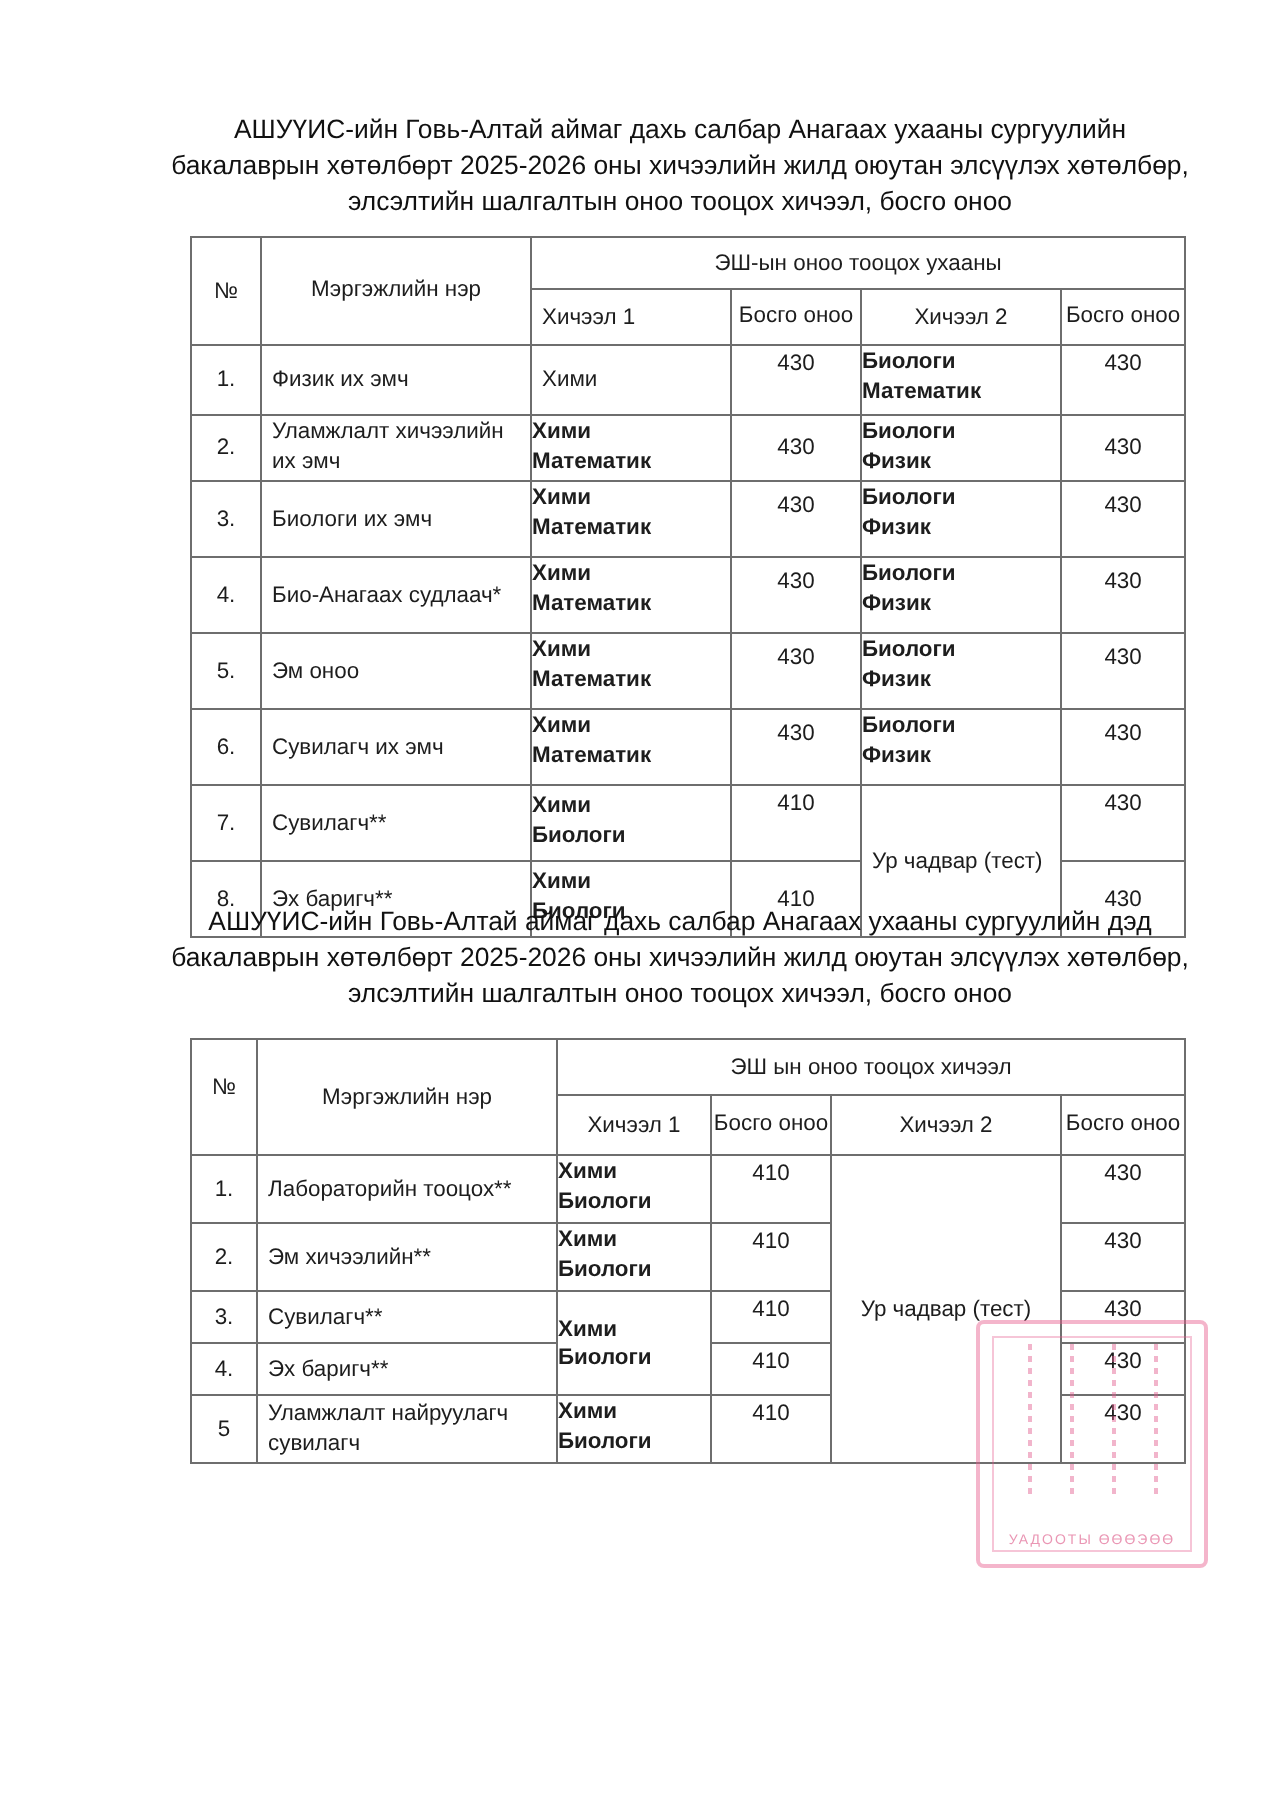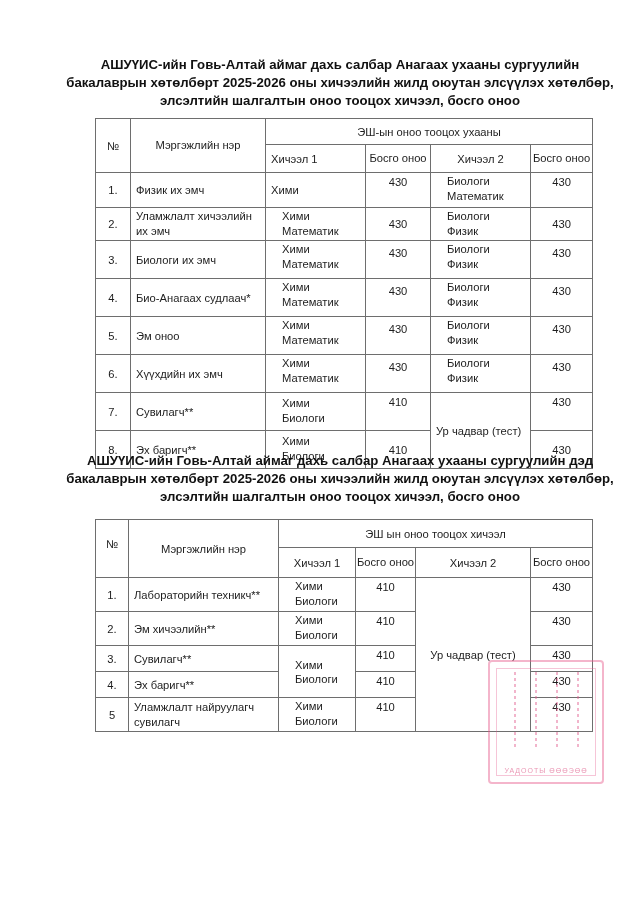--- a/index.html
+++ b/index.html
@@ -2,21 +2,21 @@
 <html><head>
   <meta charset="utf-8">
   <style>
     html, body { margin: 0; padding: 0; background: #ffffff; }
     body {
       width: 642px; height: 901px; position: relative; overflow: hidden;
       font-family: "Liberation Sans", sans-serif; color: #1a1a1a;
     }
     .title {
       position: absolute; left: 60px; width: 560px; text-align: center;
-      font-size: 13.2px; line-height: 18px; color: #111; font-weight: bold;
+      font-size: 13.2px; line-height: 18px; color: #111;
     }
     .title div { white-space: nowrap; }
     #t1title { top: 56px; }
     #t2title { top: 452px; }
 
     table {
       position: absolute; border-collapse: collapse; table-layout: fixed;
       font-size: 11.2px; color: #1d1d1d;
     }
     td, th {
@@ -25,21 +25,21 @@
     }
     #table1 { left: 95px; top: 118px; width: 497px; }
     #table2 { left: 95px; top: 519px; width: 497px; }
 
     .hdr-top { height: 25px; text-align: center; }
     .hdr-sub { height: 28px; }
     .c-center { text-align: center; }
     .c-left { text-align: left; padding-left: 5px; }
     .lh { line-height: 15px; }
     .score { vertical-align: top; padding-top: 3px; text-align: center; }
-    .subj { line-height: 14.5px; padding-left: 16px; vertical-align: top; padding-top: 1px; }
+    .subj { line-height: 14.5px; padding-left: 0; vertical-align: top; padding-top: 1px; font-weight: bold; }
     .num { text-align: center; }
     .row1 td { height: 31px; }
     .row2 td { height: 30px; }
 
     .stamp {
       position: absolute; left: 488px; top: 660px; width: 112px; height: 120px;
       border: 2px solid rgba(230, 90, 140, 0.45); border-radius: 4px;
       pointer-events: none;
     }
     .stamp-inner {
@@ -132,21 +132,21 @@
     <td class="c-left">Эм оноо</td>
     <td class="subj" style="white-space:pre-line">Хими
 Математик</td>
     <td class="c-center" style="vertical-align:top;padding-top:6px">430</td>
     <td class="subj" style="white-space:pre-line">Биологи
 Физик</td>
     <td class="c-center" style="vertical-align:top;padding-top:6px">430</td>
   </tr>
   <tr class="row1">
     <td class="num">6.</td>
-    <td class="c-left">Хүүхдийн их эмч</td>
+    <td class="c-left">Сувилагч их эмч</td>
     <td class="subj" style="white-space:pre-line">Хими
 Математик</td>
     <td class="c-center" style="vertical-align:top;padding-top:6px">430</td>
     <td class="subj" style="white-space:pre-line">Биологи
 Физик</td>
     <td class="c-center" style="vertical-align:top;padding-top:6px">430</td>
   </tr>
   <tr style="height:38px">
     <td class="num">7.</td>
     <td class="c-left">Сувилагч**</td>
@@ -189,21 +189,21 @@
     <th colspan="4" class="hdr-top" style="height:27px">ЭШ ын оноо тооцох хичээл</th>
   </tr>
   <tr class="hdr-sub" style="height:30px">
     <th class="c-center">Хичээл 1</th>
     <th class="c-center lh">Босго оноо</th>
     <th class="c-center">Хичээл 2</th>
     <th class="c-center lh">Босго оноо</th>
   </tr>
   <tr class="row2">
     <td class="num">1.</td>
-    <td class="c-left">Лабораторийн техникч**</td>
+    <td class="c-left">Лабораторийн тооцох**</td>
     <td class="subj" style="white-space:pre-line">Хими
 Биологи</td>
     <td class="score">410</td>
     <td rowspan="5" class="c-center">Ур чадвар (тест)</td>
     <td class="score">430</td>
   </tr>
   <tr class="row2">
     <td class="num">2.</td>
     <td class="c-left">Эм хичээлийн**</td>
     <td class="subj" style="white-space:pre-line">Хими

